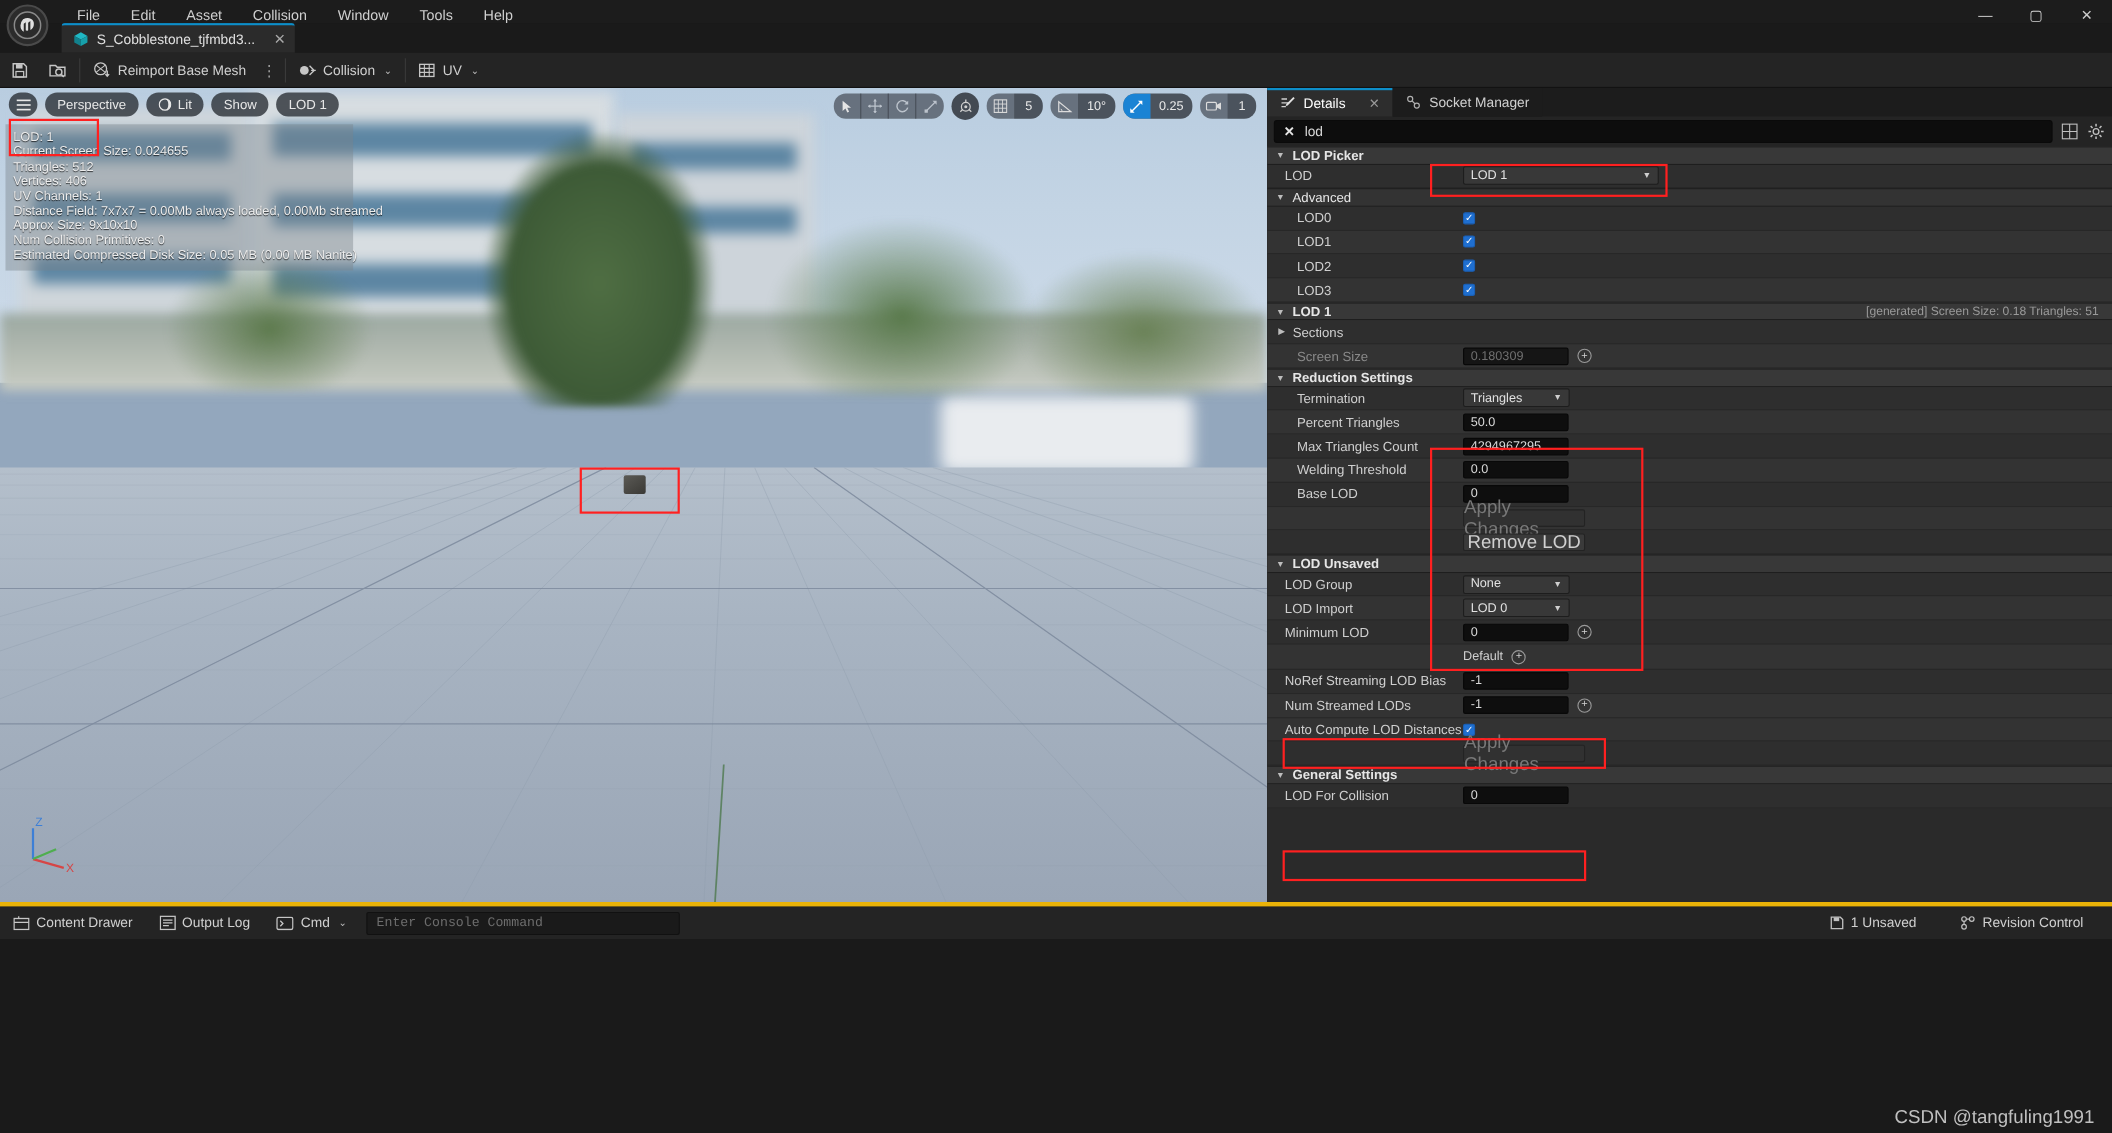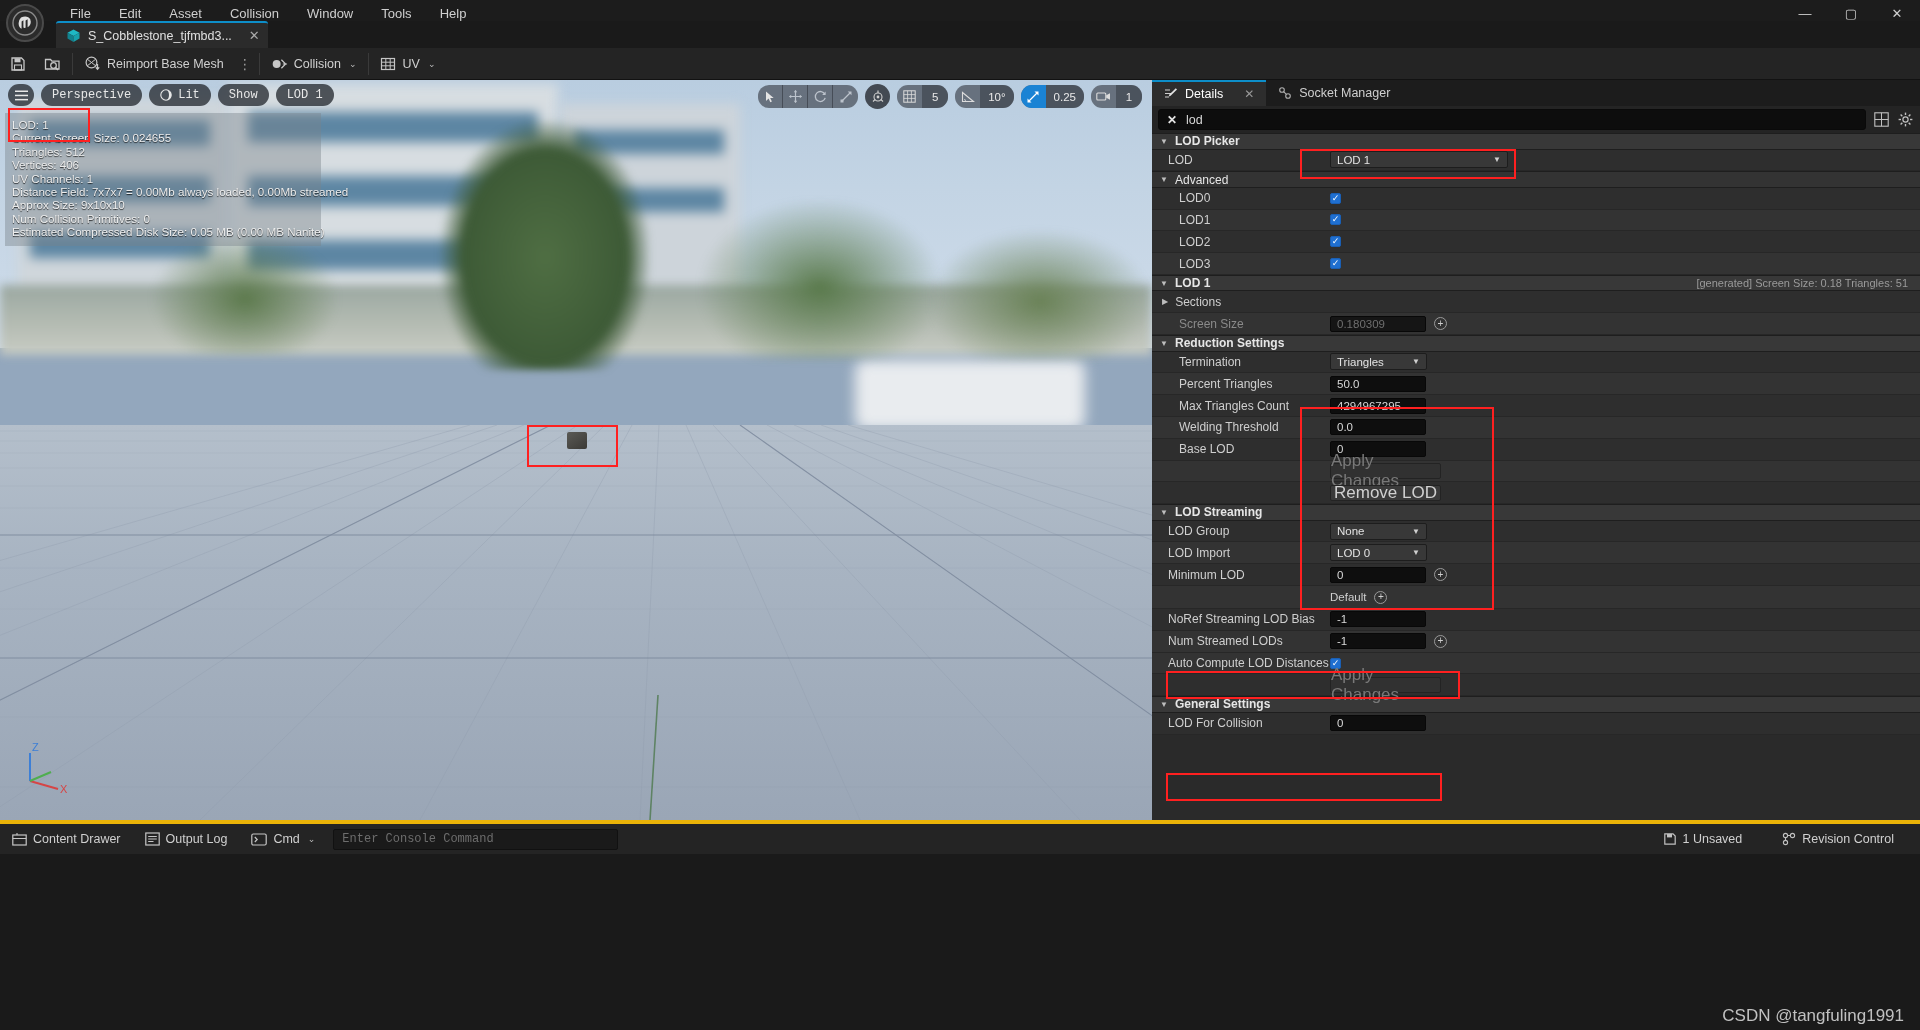--- a/index.html
+++ b/index.html
@@ -60,21 +60,21 @@
   .t-r { left:700px; top:120px; width:240px; height:160px;
     background:radial-gradient(ellipse at 50% 55%, #5a7a4c 0%, rgba(90,122,76,0) 72%); }
   .t-rr { left:930px; top:150px; width:220px; height:130px;
     background:radial-gradient(ellipse at 50% 55%, #6a8257 0%, rgba(106,130,87,0) 72%); }
   .whitecar { position:absolute; left:855px; top:280px; width:230px; height:70px;
     background:#e9ecef; filter:blur(7px); border-radius:10px; }
   .vp-floor { position:absolute; left:0; top:345px; width:1152px; height:395px;
     background:linear-gradient(180deg,#b4bfcb 0%,#a8b4c2 35%,#9aa6b6 100%); }
   .grid-svg { position:absolute; left:0; top:345px; width:1152px; height:395px; }
 
-  .vp-toolbar-l { position:absolute; left:8px; top:4px; display:flex; align-items:flex-start; gap:7px;font-family:Liberation Mono, monospace; }
+  .vp-toolbar-l { position:absolute; left:8px; top:4px; display:flex; align-items:flex-start; gap:7px; }
   .vp-pill { background:rgba(42,47,54,0.80); border-radius:11px; height:22px; padding:0 11px;
     display:flex; align-items:center; gap:6px; font-size:12px; color:#e8e8e8; cursor:default; }
   .vp-pill.round { width:26px; padding:0; justify-content:center; }
   .vp-toolbar-r { position:absolute; right:10px; top:4px; display:flex; align-items:center; gap:7px; }
   .grp { display:flex; align-items:center; background:rgba(70,78,88,0.72); border-radius:11px; height:23px; }
   .grp .gi { width:25px; height:23px; display:flex; align-items:center; justify-content:center;
     border-right:1px solid rgba(30,34,40,0.45); }
   .grp .gi:last-child { border-right:none; }
   .pillpair { display:flex; align-items:center; background:rgba(70,78,88,0.72);
     border-radius:11px; height:23px; overflow:hidden; font-size:11.5px; color:#e9e9e9; }
@@ -613,21 +613,21 @@
       </div>
       <div class="row">
         <div class="lbl ind"></div>
         <div class="val">
           <div class="btn-flat">Remove LOD</div>
         </div>
       </div>
 
       <div class="cat">
         <span class="arrow">▼</span>
-        <span>LOD Streaming</span>
+        <span>LOD Unsaved</span>
       </div>
       <div class="row">
         <div class="lbl">LOD Group</div>
         <div class="val">
           <div class="dropdown">
             <span>None</span>
             <span class="dc">▼</span>
           </div>
         </div>
       </div>

